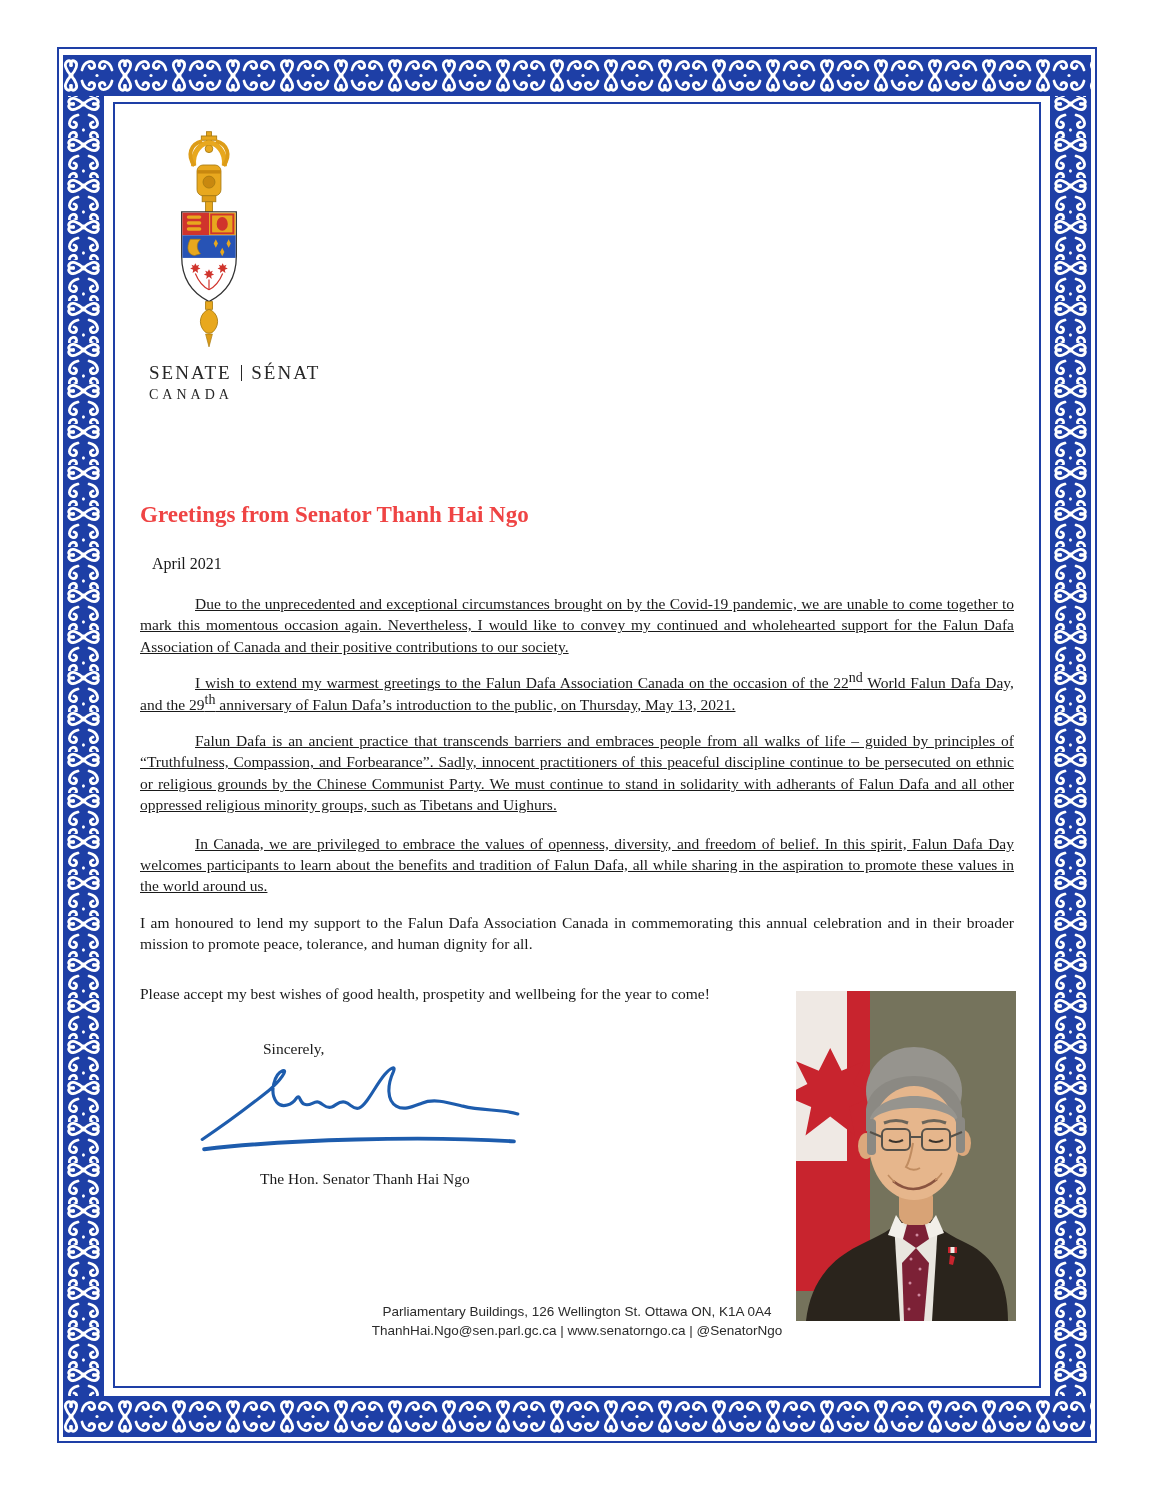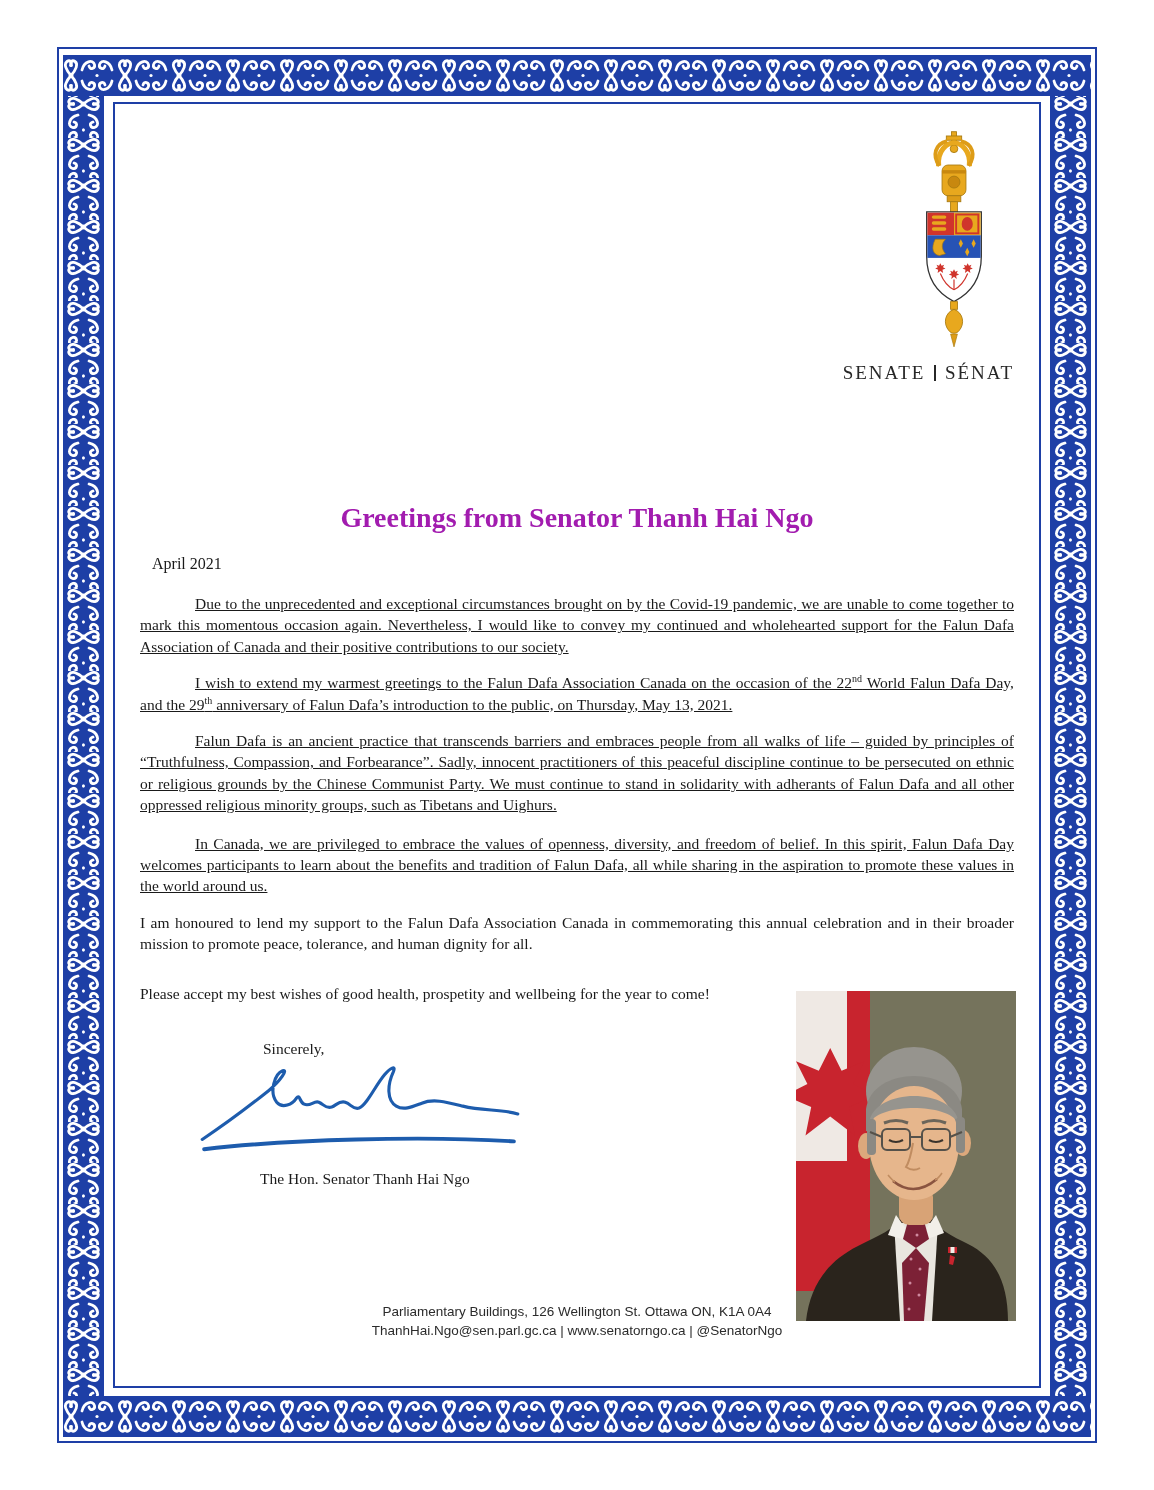--- a/index.html
+++ b/index.html
@@ -11,35 +11,35 @@
   .inner-line{position:absolute;left:113px;right:113px;top:102px;bottom:102px;
               border:2px solid #1e3fa6;}
   .band{position:absolute;}
   .band-top{left:63px;right:63px;top:55px;height:41px;}
   .band-bottom{left:63px;right:63px;bottom:53px;height:41px;}
   .band-left{left:63px;top:55px;bottom:53px;width:41px;}
   .band-right{right:63px;top:55px;bottom:53px;width:41px;}
   .band svg{display:block;width:100%;height:100%;}
   
   .content{position:absolute;left:140px;top:103px;width:874px;height:1283px;}
-  .crest-block{position:absolute;top:27px;left:0;width:100%;text-align:right;}
+  .crest-block{position:absolute;top:27px;left:9px;width:100%;text-align:left;}
   .wordmark{margin-top:6px;font-size:19px;letter-spacing:2px;color:#272727;white-space:nowrap;}
   .wordmark .bar{display:inline-block;width:1.5px;height:16px;background:#272727;
                  margin:0 9px;vertical-align:-2px;}
   .country{margin-top:3px;font-size:14px;letter-spacing:4px;color:#272727;}
-  .title{position:absolute;top:399px;left:0;width:100%;text-align:center;
-         font-size:28px;font-weight:bold;color:#a21caf;}
+  .title{position:absolute;top:399px;left:0;width:100%;text-align:left;
+         font-size:23px;font-weight:bold;color:#ef4444;}
   .date{position:absolute;top:452px;left:0;padding-left:12px;font-size:16px;}
   .paras{position:absolute;top:490px;left:0;width:874px;font-size:15.5px;line-height:21.4px;
          text-align:justify;}
   .paras p{margin:0 0 15px 0;}
   .paras p.indent{text-indent:55px;text-decoration:underline;}
   .paras p.p3{margin-bottom:17px;}
   .paras p.p6{margin-bottom:0;text-align:left;margin-top:28px;}
-  sup{font-size:10px;line-height:0;}
+  sup{font-size:14px;line-height:0;}
   .closing{margin-top:34px;margin-left:123px;font-size:15.5px;}
   .sig-wrap{margin-top:3px;margin-left:55px;width:330px;height:98px;}
   .sig-wrap svg{display:block;width:100%;height:100%;}
   .signer{margin-top:7px;margin-left:120px;font-size:15.5px;}
   .photo{position:absolute;left:656px;top:888px;width:220px;height:330px;}
   .photo svg{display:block;width:100%;height:100%;}
   .footer{position:absolute;top:1199px;left:0;width:874px;text-align:center;
           font-family:"Liberation Sans", sans-serif;font-size:13.5px;line-height:19px;color:#2b2b2b;}
 </style>
 </head>
@@ -190,20 +190,21 @@
           <path d="M70,175 L70,187"></path>
         </g>
 
         <rect x="66" y="201" width="8" height="9" fill="#e8a81e" stroke="#a87a10"></rect>
         <path d="M70,210 C81,214 83,227 76,235 C73,239 67,239 64,235 C57,227 59,214 70,210 Z" fill="#e8a81e" stroke="#a87a10"></path>
         <path d="M66,239 L74,239 L70,254 Z" fill="#dd9c18" stroke="#a87a10" stroke-width="0.8"></path>
       </svg>
       <div class="wordmark">
         <span>SENATE</span><span class="bar"></span><span>SÉNAT</span>
       </div>
+      <div class="country">CANADA</div>
     </div>
 
     <div class="title">Greetings from Senator Thanh Hai Ngo</div>
     <div class="date">April 2021</div>
 
     <div class="paras">
       <p class="indent">Due to the unprecedented and exceptional circumstances brought on by the Covid-19 pandemic, we are unable to come together to mark this momentous occasion again. Nevertheless, I would like to convey my continued and wholehearted support for the Falun Dafa Association of Canada and their positive contributions to our society.</p>
       <p class="indent"><span>I wish to extend my warmest greetings to the Falun Dafa Association Canada on the occasion of the 22</span><sup>nd</sup><span> World Falun Dafa Day, and the 29</span><sup>th</sup><span> anniversary of Falun Dafa’s introduction to the public, on Thursday, May 13, 2021.</span></p>
       <p class="indent p3">Falun Dafa is an ancient practice that transcends barriers and embraces people from all walks of life – guided by principles of “Truthfulness, Compassion, and Forbearance”. Sadly, innocent practitioners of this peaceful discipline continue to be persecuted on ethnic or religious grounds by the Chinese Communist Party. We must continue to stand in solidarity with adherants of Falun Dafa and all other oppressed religious minority groups, such as Tibetans and Uighurs.</p>
       <p class="indent">In Canada, we are privileged to embrace the values of openness, diversity, and freedom of belief. In this spirit, Falun Dafa Day welcomes participants to learn about the benefits and tradition of Falun Dafa, all while sharing in the aspiration to promote these values in the world around us.</p>

